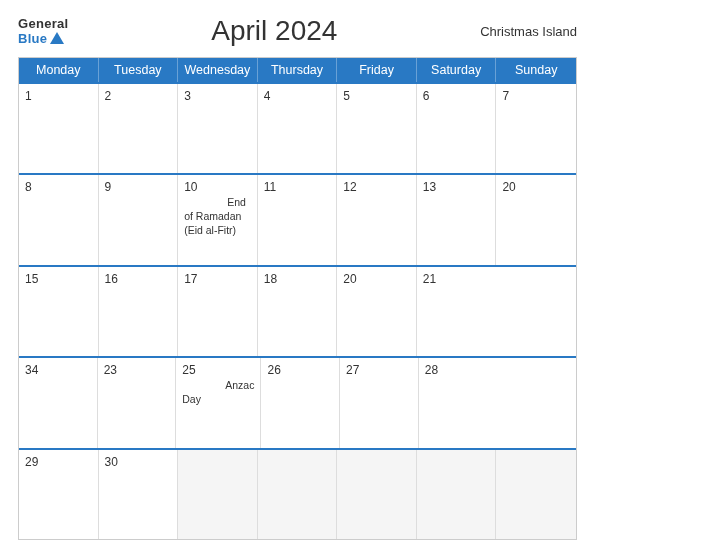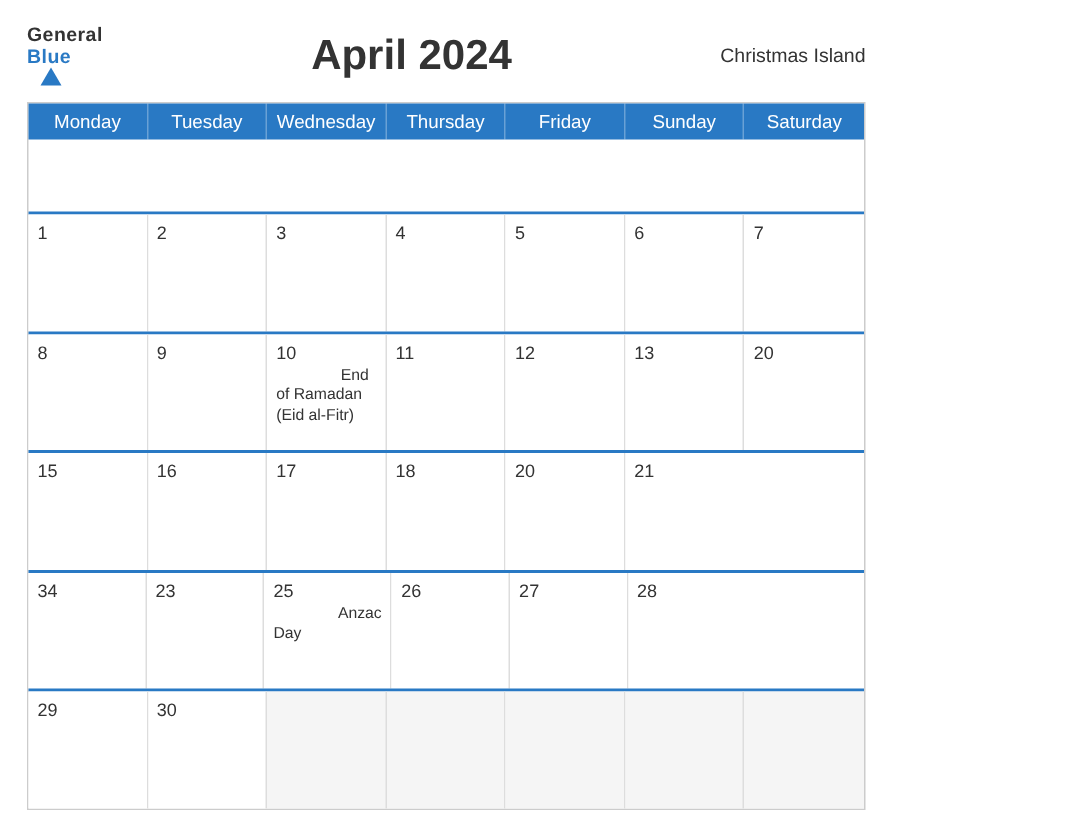--- a/index.html
+++ b/index.html
@@ -34,47 +34,45 @@
       color: #333;
       letter-spacing: 0.3px;
     }
     .logo-blue {
       font-size: 13px;
       font-weight: bold;
       color: #2979c4;
       letter-spacing: 0.3px;
       display: flex;
       align-items: center;
-      flex-direction: column;
     }
     .logo-triangle {
       width: 0;
       height: 0;
       border-left: 7px solid transparent;
       border-right: 7px solid transparent;
       border-bottom: 12px solid #2979c4;
       margin-left: 3px;
       margin-bottom: 1px;
     }
     .title {
       font-size: 28px;
       color: #333;
-      font-weight: bold;
+      font-weight: normal;
     }
     .location {
       font-size: 13px;
       color: #333;
       text-align: center;
     }
     .calendar {
       flex: 1;
       display: flex;
       flex-direction: column;
       border: 1px solid #ccc;
-      gap: 48px;
     }
     .cal-header {
       display: grid;
       grid-template-columns: repeat(7, 1fr);
       background: #2979c4;
     }
     .cal-header-cell {
       color: #fff;
       text-align: center;
       padding: 5px 4px;
@@ -141,22 +139,22 @@
   </div>
 
   <div class="calendar">
 
     <div class="cal-header">
       <div class="cal-header-cell">Monday</div>
       <div class="cal-header-cell">Tuesday</div>
       <div class="cal-header-cell">Wednesday</div>
       <div class="cal-header-cell">Thursday</div>
       <div class="cal-header-cell">Friday</div>
+      <div class="cal-header-cell">Saturday</div>
       <div class="cal-header-cell">Sunday</div>
-      <div class="cal-header-cell">Saturday</div>
     </div>
 
     <div class="cal-body">
 
       <div class="cal-row">
         <div class="cal-cell">
             <span class="day-num">1</span>
           </div>
         <div class="cal-cell">
             <span class="day-num">2</span>

